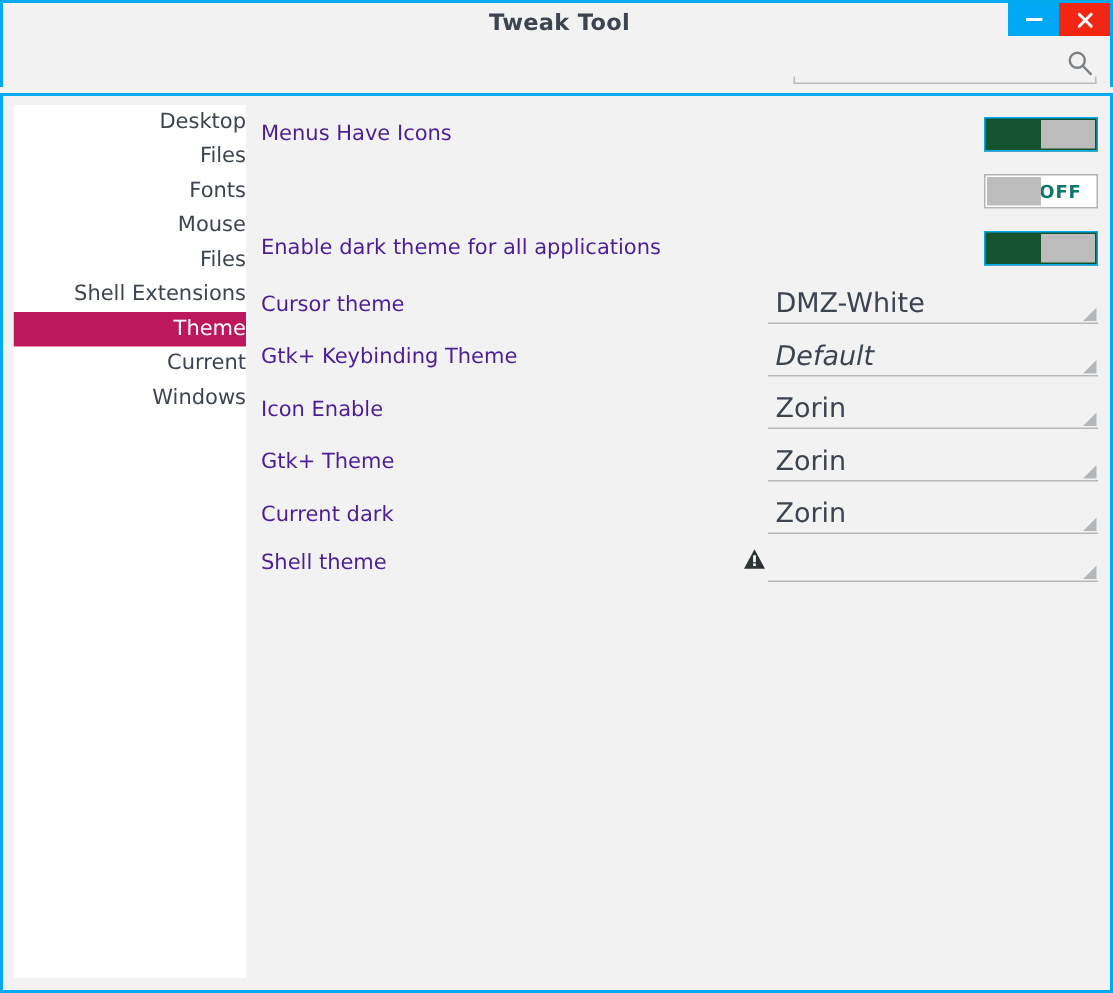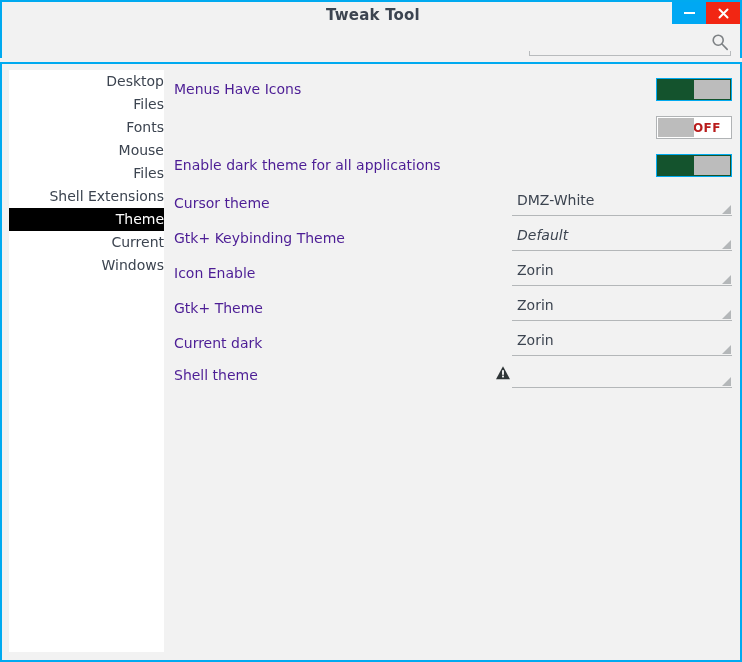--- a/index.html
+++ b/index.html
@@ -146,21 +146,21 @@
     height: 23px;
     line-height: 23px;
     padding-left: 8px;
     font-size: 14px;
     color: #3c4450;
     white-space: nowrap;
     cursor: pointer;
     text-align: right;
   }
   .side-item.selected {
-    background: #000000;
+    background: #be185d;
     color: #ffffff;
   }
 
   
   .panel {
     position: absolute;
     left: 163px;
     top: 0;
     width: 575px;
     height: 596px;
@@ -203,21 +203,21 @@
     background: #ffffff;
     border: 1px solid #b0b3b5;
     justify-content: flex-end;
   }
   .toggle .lbl-on {
     color: #ffffff;
     padding-left: 10px;
     letter-spacing: .5px;
   }
   .toggle .lbl-off {
-    color: #b91c1c;
+    color: #0f766e;
     padding-right: 10px;
     letter-spacing: .5px;
   }
   .knob {
     position: absolute;
     top: 1px;
     width: 36px;
     height: 19px;
     background: #bcbcbc;
   }
@@ -230,21 +230,21 @@
     right: 8px;
     top: 2px;
     width: 220px;
     height: 26px;
     cursor: pointer;
   }
   .combo-value {
     position: absolute;
     left: 5px;
     top: 2px;
-    font-size: 14px;
+    font-size: 18px;
     color: #3c4450;
     white-space: nowrap;
   }
   .combo-value.italic { font-style: italic; }
   .combo-line {
     position: absolute;
     left: 0; bottom: 0;
     width: 220px;
     height: 1px;
     background: #b4b7b9;

